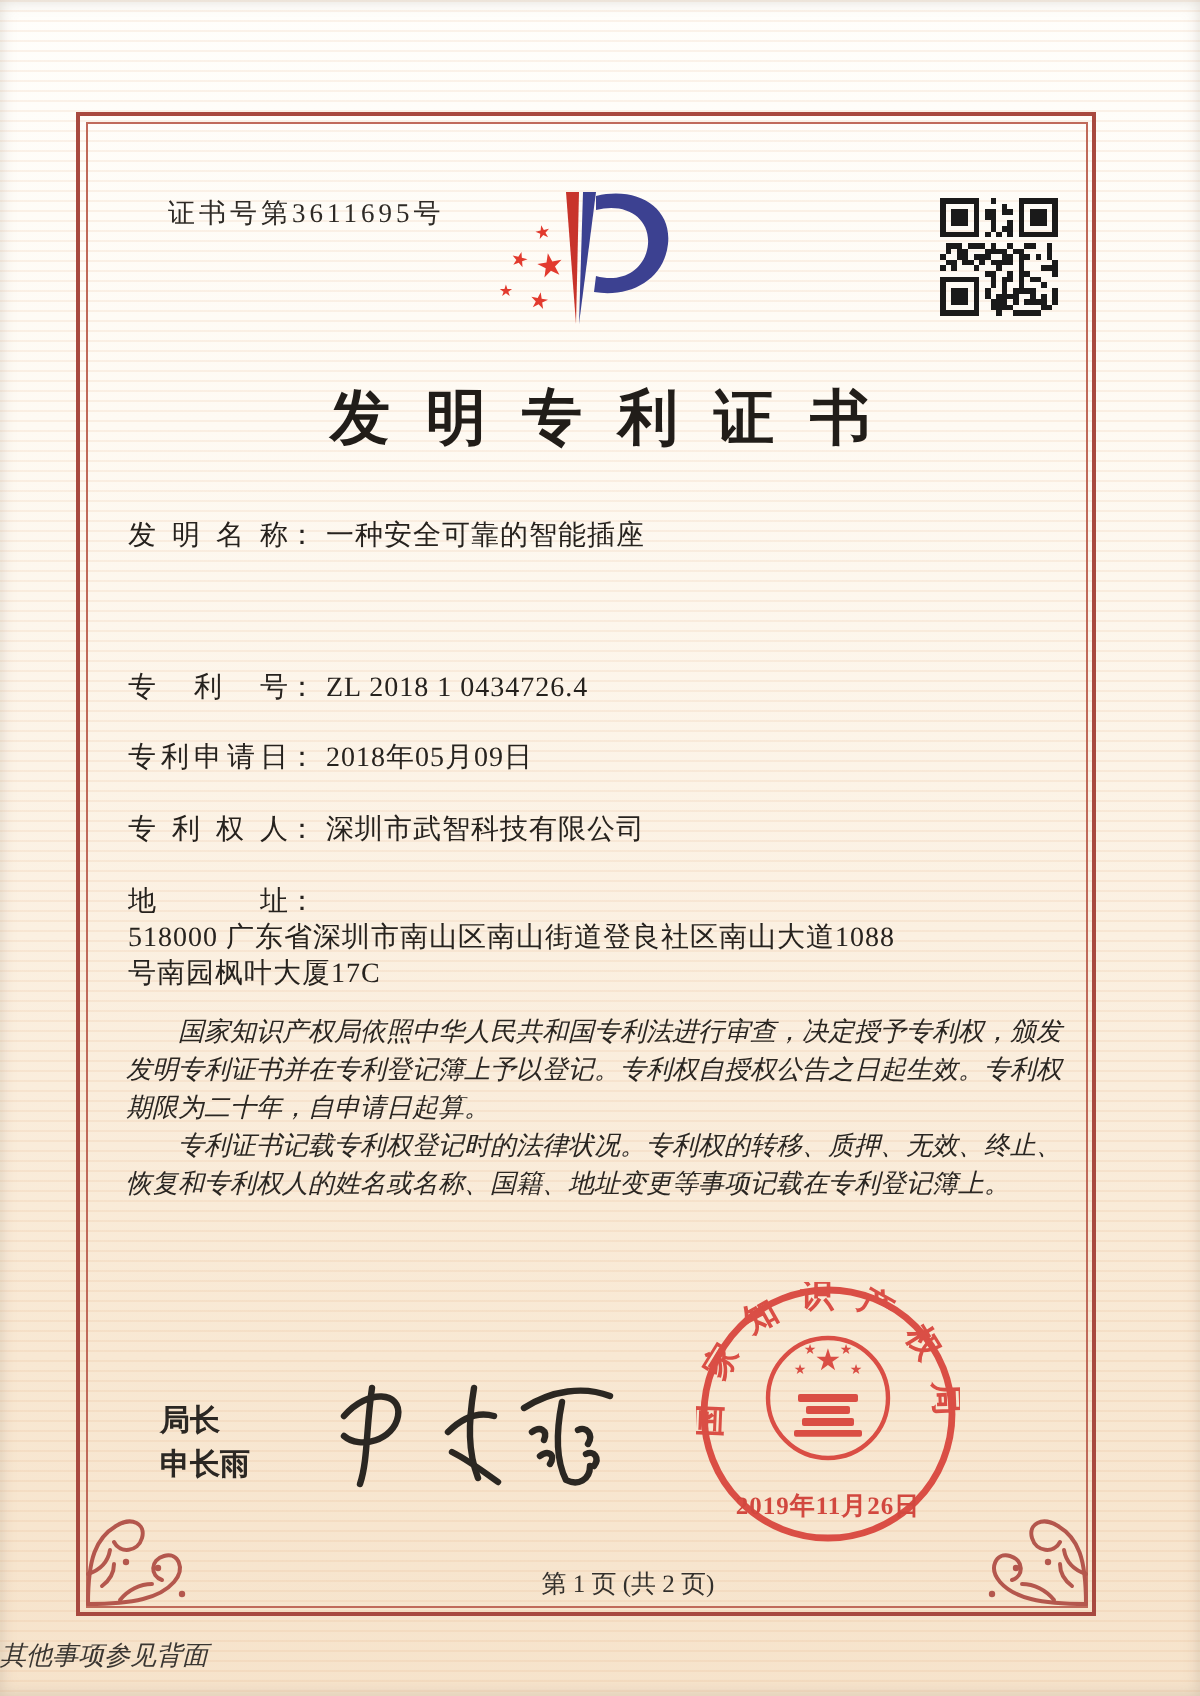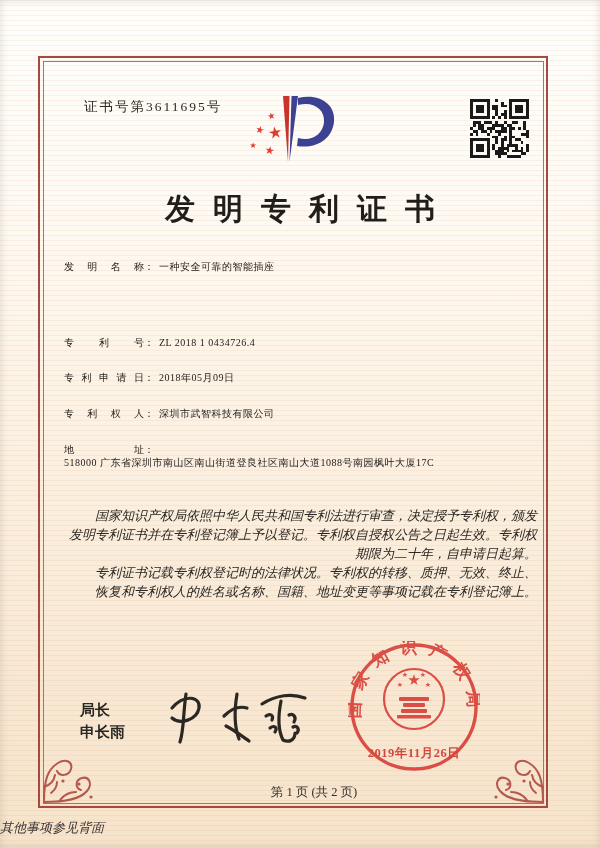--- a/index.html
+++ b/index.html
@@ -11,29 +11,29 @@
   .waves { position:absolute; inset:0; pointer-events:none;
     background:repeating-linear-gradient(180deg, rgba(219,148,94,.14) 0 1px, rgba(219,148,94,0) 1px 5px);
     opacity:.8; }
   .frame { position:absolute; left:38px; top:56px; width:510px; height:752px;
     border:2.5px solid #a8493f; }
   .frame-inner { position:absolute; inset:2.5px; border:1px solid #c06a5a; }
   .abs { position:absolute; }
   .cert-no { left:64px; top:98px; font-size:13.5px; letter-spacing:2px; color:#2e2a26;margin-left:20px; }
   .title { left:0; right:0; top:189px; text-align:center; font-size:30px; font-weight:700;
     color:#211d19; letter-spacing:18px; padding-left:18px; }
-  .row { left:64px; width:476px; font-size:10px; color:#26221e; line-height:1.3; }
+  .row { left:64px; width:476px; font-size:14px; color:#26221e; line-height:1.3; }
   .lbl { display:inline-block; width:80px; text-align:justify; text-align-last:justify; vertical-align:top; }
   .colon { margin-right:5px; }
   .val { letter-spacing:.5px; }
   .val-block { display:inline-block; width:392px; vertical-align:top; letter-spacing:.5px; }
   .grant-left { display:inline-block; width:231px; }
   .paras { left:63px; top:506px; width:474px; font-size:13px; line-height:19px;
     font-style:italic; color:#2a2622; }
-  .paras p { text-indent:2em;text-align:right; }
+  .paras p { text-indent:2em; }
   .signer-title { left:80px; top:701px; font-size:15px; font-weight:700; color:#2b2723; font-family:"Liberation Sans","DejaVu Sans",sans-serif; }
   .signer-name { left:80px; top:723px; font-size:15px; font-weight:700; color:#2b2723; font-family:"Liberation Sans","DejaVu Sans",sans-serif; }
   .page-info { left:0; right:0; top:784px; text-align:center; font-size:12.5px; color:#33302c;padding-left:28px; }
   .back-note { left:0; right:0; top:819px; text-align:left; font-size:13px; font-style:italic; color:#3a3632; }
   .logo-svg { left:243px; top:88px; }
   .qr-svg { left:470px; top:99px; }
   .seal-svg { left:348px; top:641px; opacity:.92; }
   .sig-svg { left:162px; top:682px; }
   .orn { pointer-events:none; }
   .orn-bl { left:41px; top:729px; }

